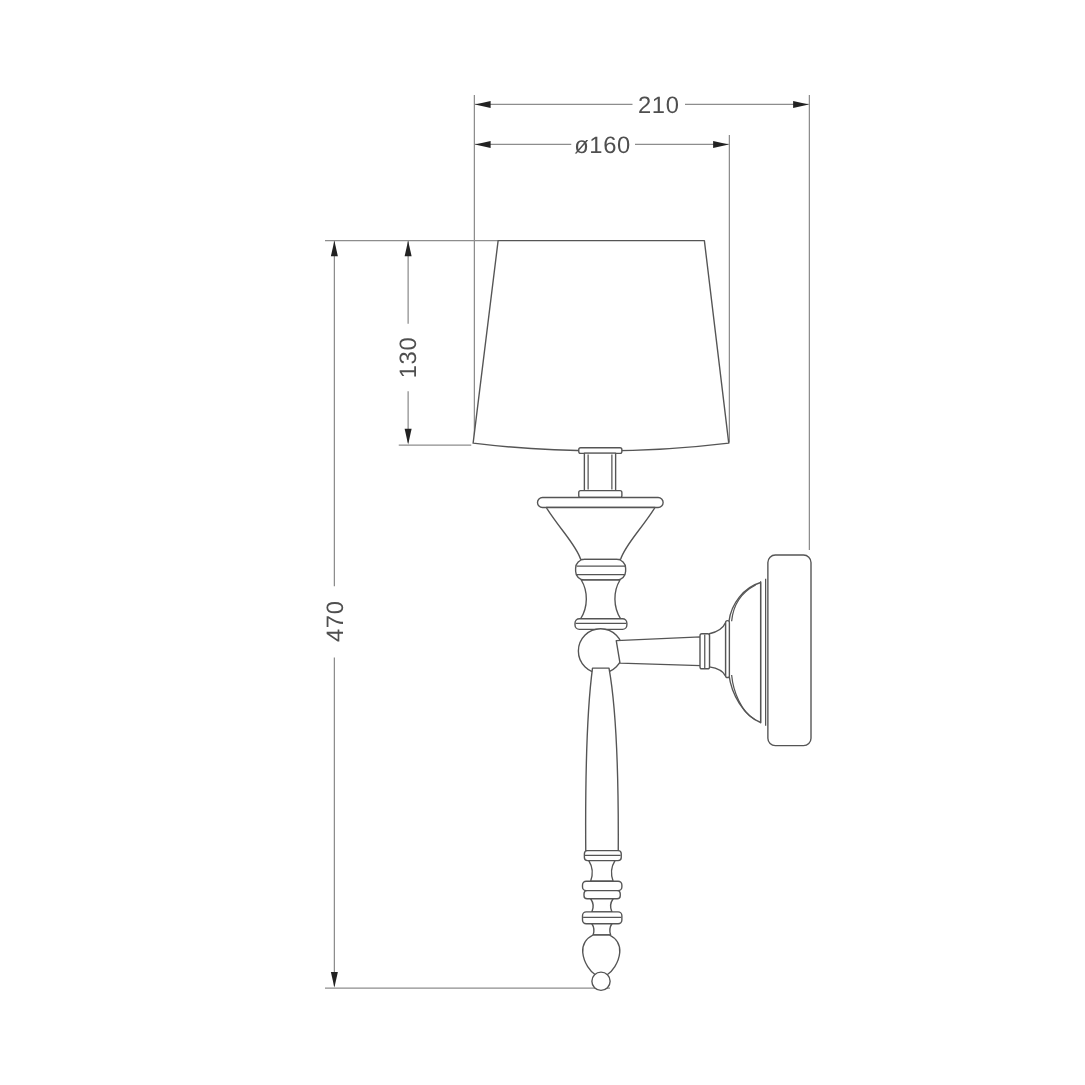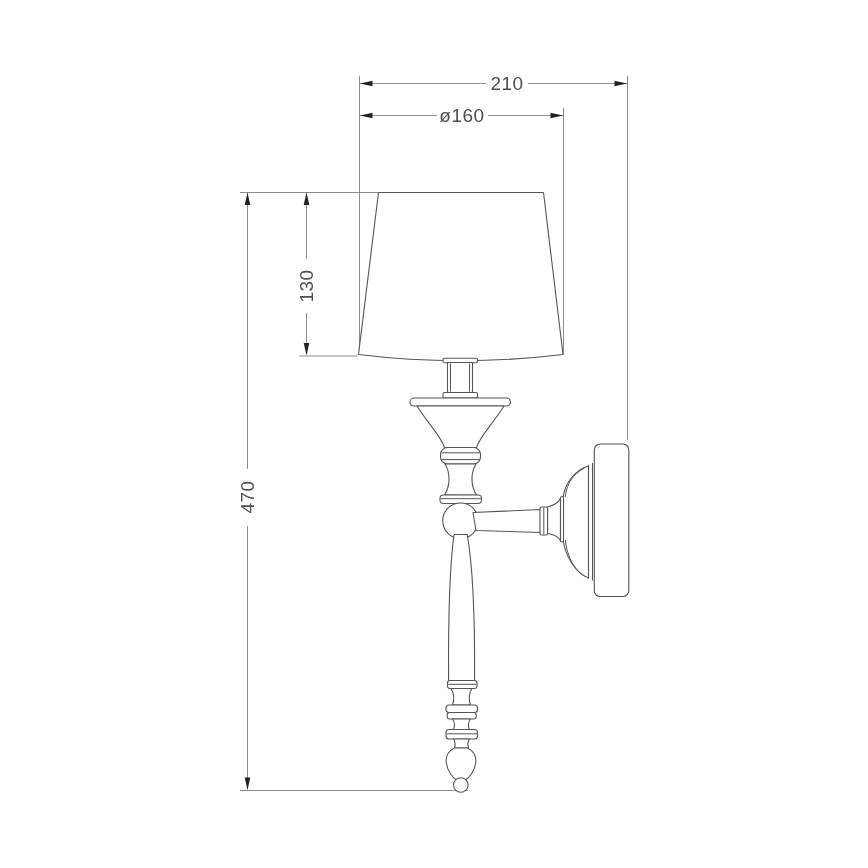--- a/index.html
+++ b/index.html
@@ -9,20 +9,21 @@
     height: 868px;
     background: #ffffff;
     font-family: "Liberation Sans", sans-serif;
   }
   .stage {
     position: relative;
     width: 804px;
     height: 868px;
     background: var(--background, #ffffff);
     overflow: hidden;
+    margin-left: 20px;
   }
   svg { display: block; }
   
   .ln {
     stroke: var(--dimension-line, #8d8d8d);
     stroke-width: 1;
     fill: none;
   }
   
   .arrow {

